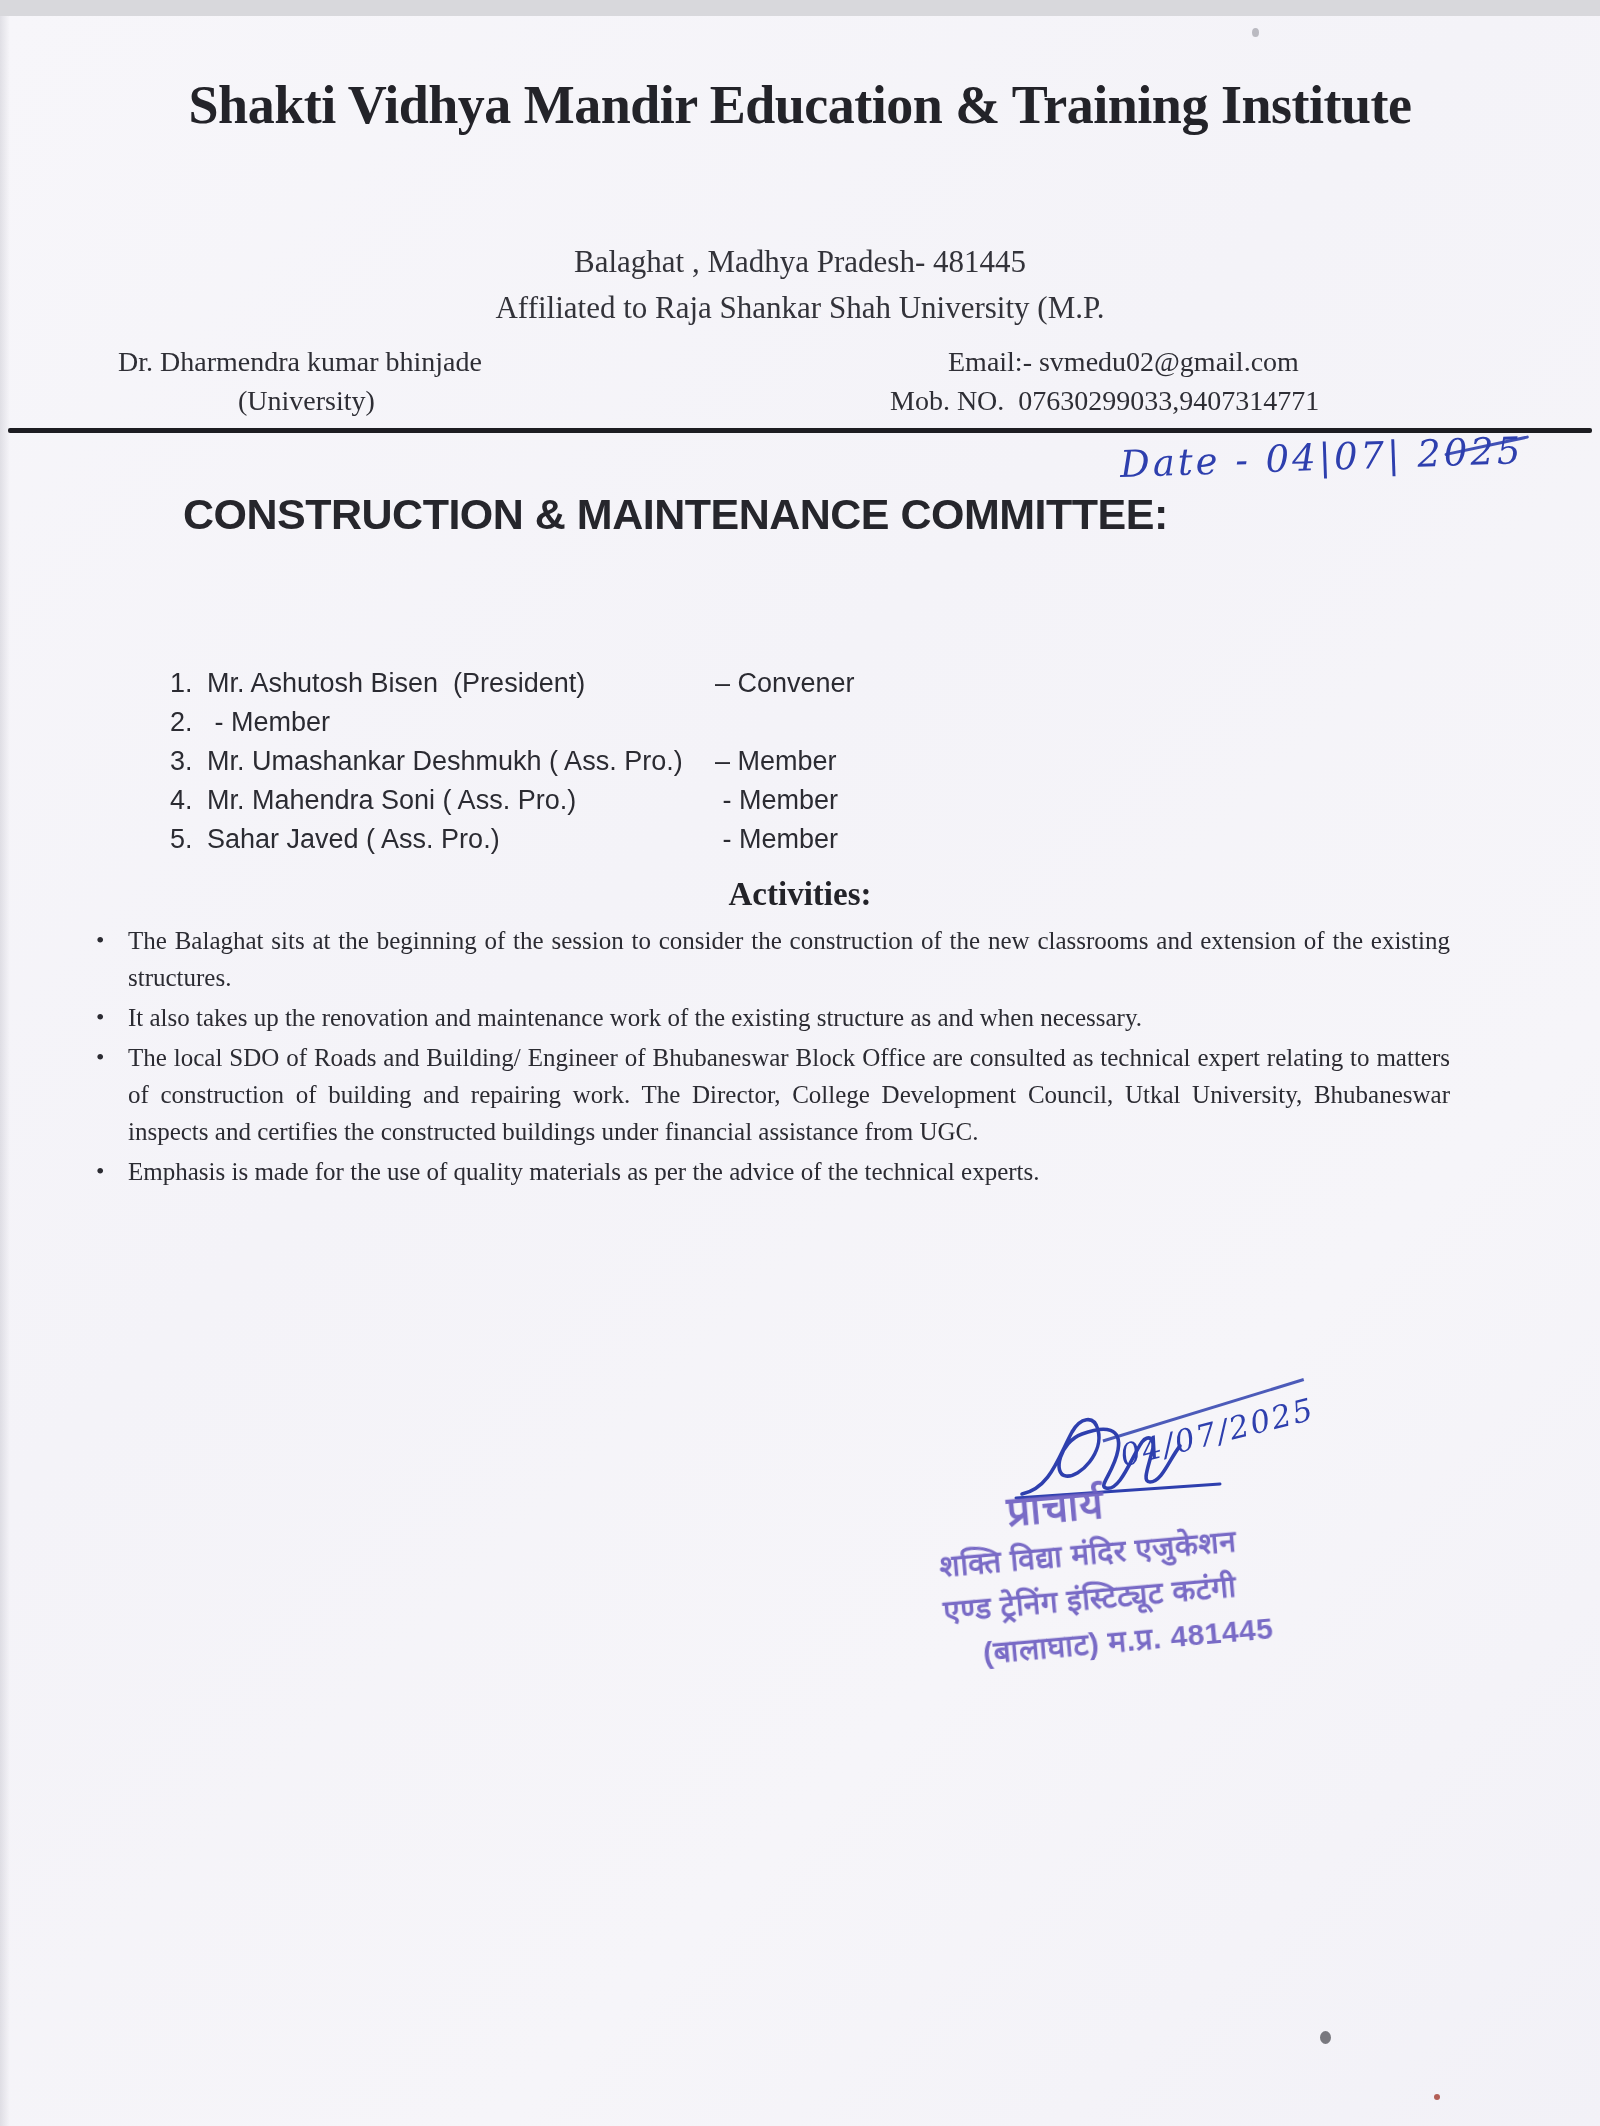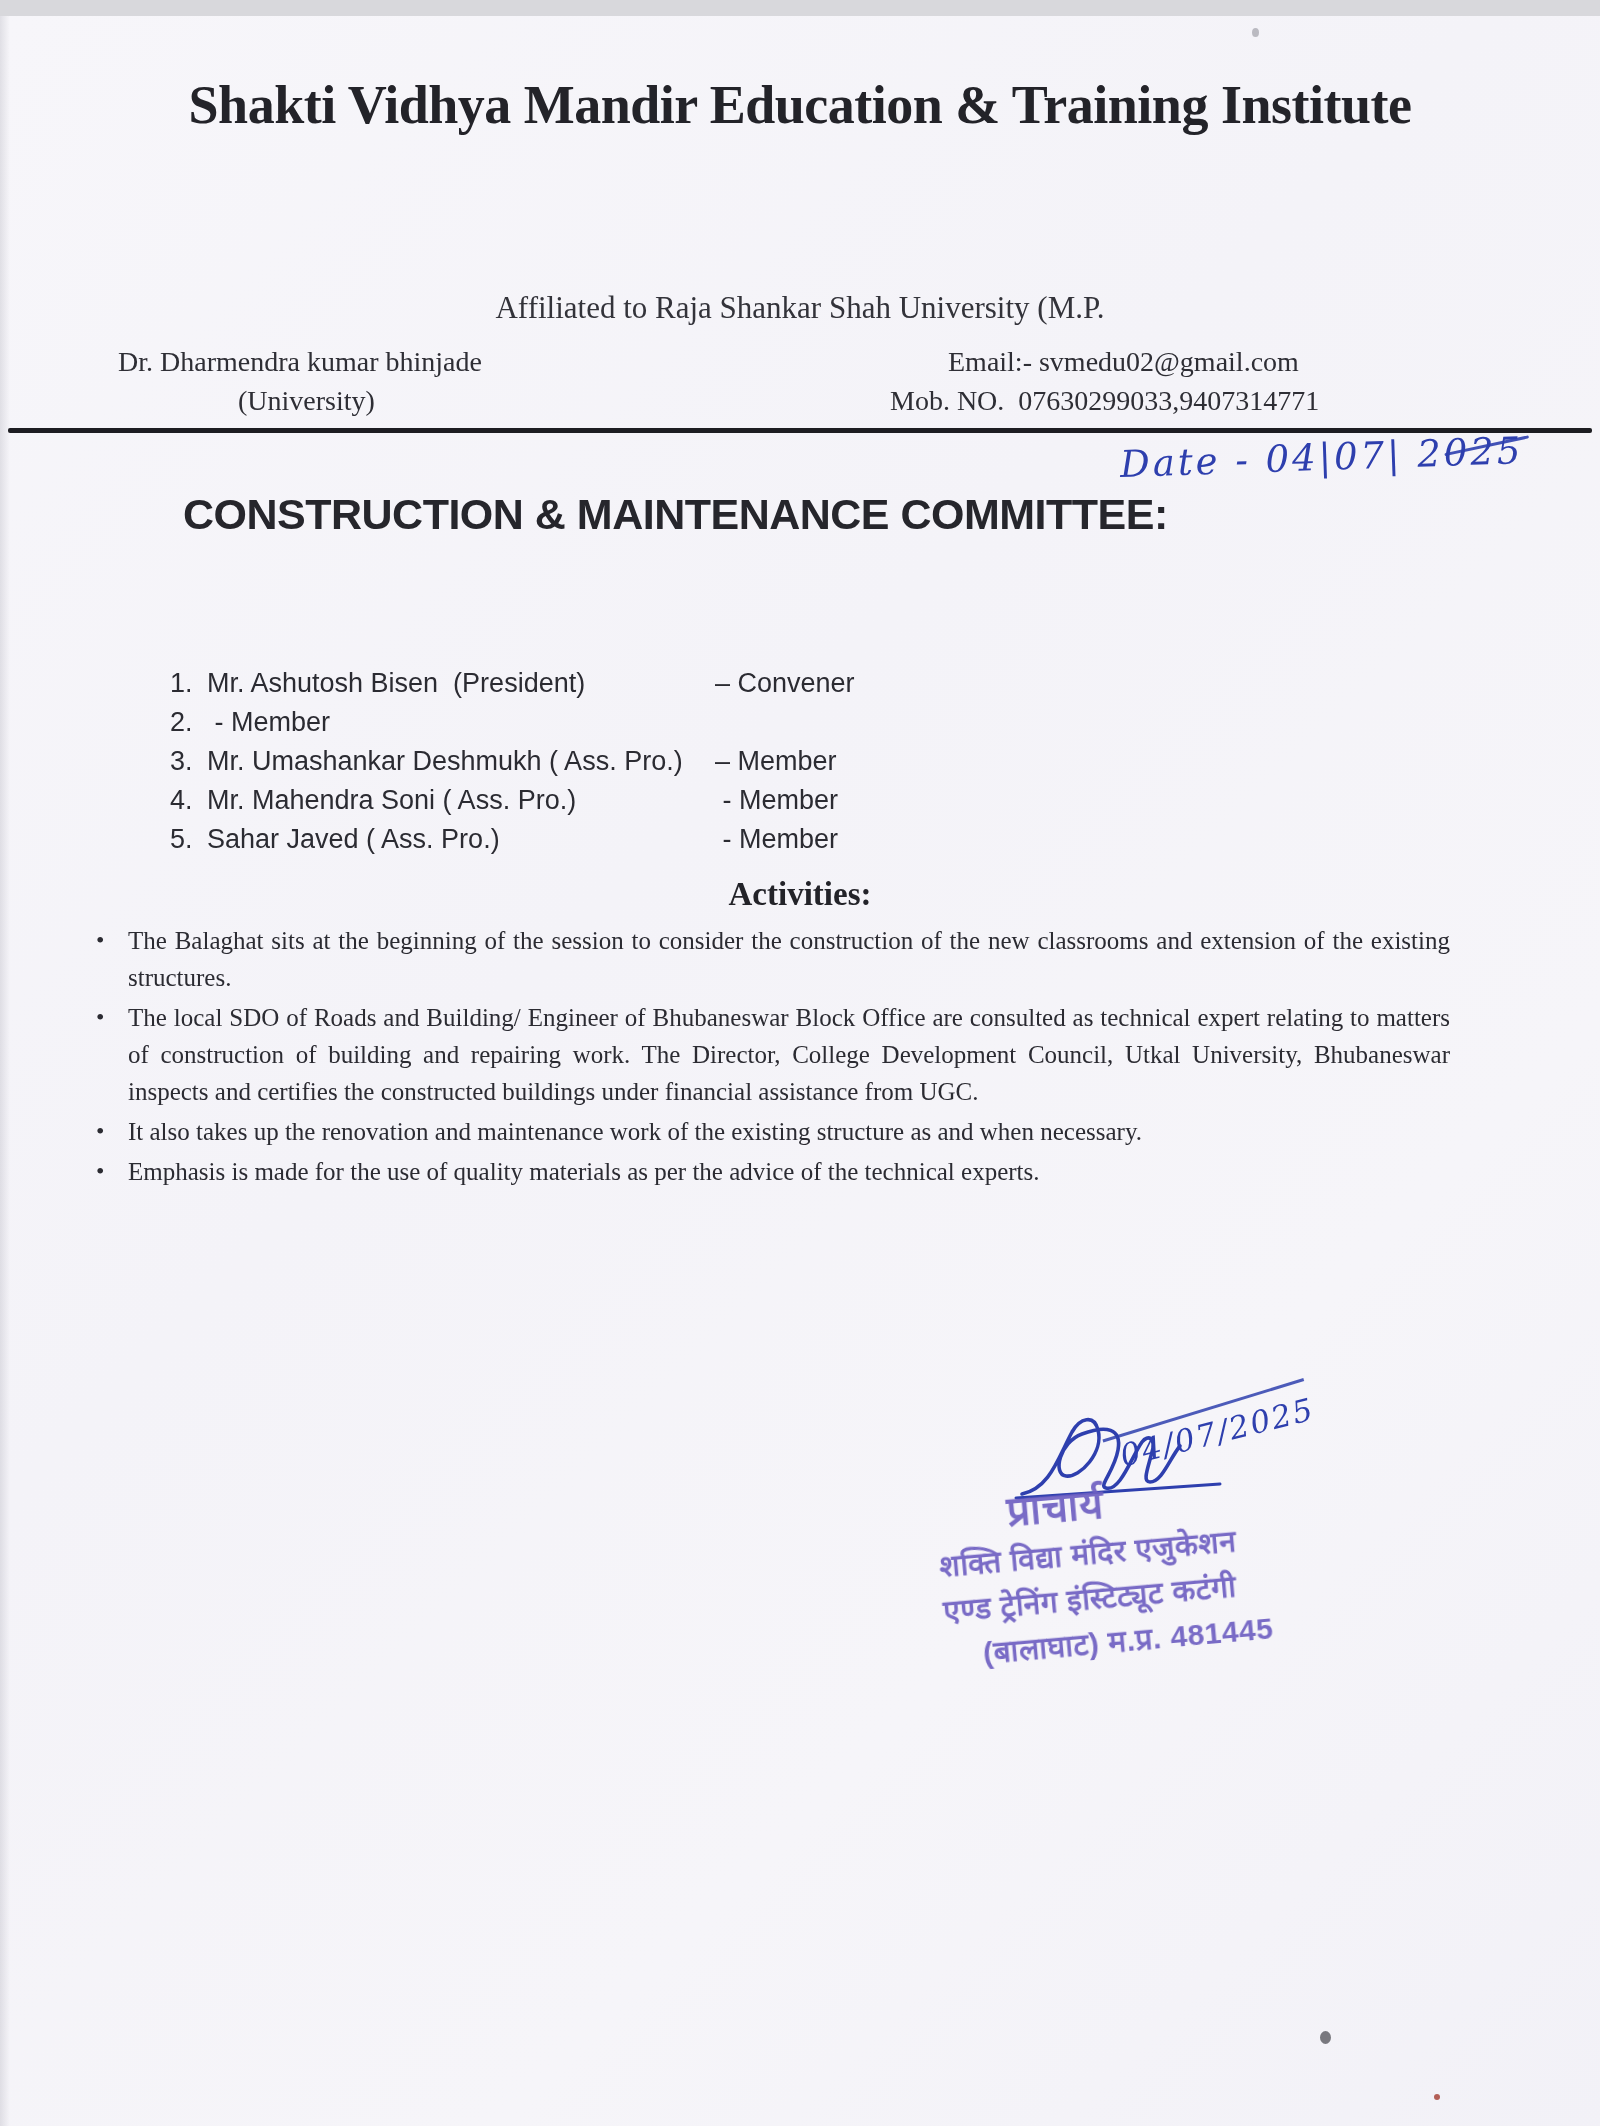--- a/index.html
+++ b/index.html
@@ -127,20 +127,21 @@
     position:absolute;left:0;top:0;width:10px;height:100%;
     background:linear-gradient(90deg,rgba(120,120,135,.18),rgba(120,120,135,0));
   }
 </style>
 </head>
 <body>
 
 <div class="page">
 
   <div class="h1">Shakti Vidhya Mandir Education &amp; Training Institute</div>
+  <div class="addr">Balaghat , Madhya Pradesh- 481445</div>
   <div class="affil">Affiliated to Raja Shankar Shah University (M.P.</div>
 
   <div class="principal-name">Dr. Dharmendra kumar bhinjade</div>
   <div class="principal-title">(University)</div>
   <div class="email-line">Email:- svmedu02@gmail.com</div>
   <div class="mobile-line">Mob. NO.  07630299033,9407314771</div>
 
   <div class="rule"></div>
 
   <div class="date-note">Date - 04|07| 2025</div>
@@ -177,23 +178,23 @@
         <span class="m-name">Sahar Javed ( Ass. Pro.)</span>
         <span class="m-role"> - Member</span>
       </div>
     </div>
 
   <div class="act-heading">Activities:</div>
   <ul class="activities">
 
       <li>The Balaghat sits at the beginning of the session to consider the construction of the new classrooms and extension of the existing structures.</li>
 
+      <li>It also takes up the renovation and maintenance work of the existing structure as and when necessary.</li>
+
       <li>The local SDO of Roads and Building/ Engineer of Bhubaneswar Block Office are consulted as technical expert relating to matters of construction of building and repairing work. The Director, College Development Council, Utkal University, Bhubaneswar inspects and certifies the constructed buildings under financial assistance from UGC.</li>
-
-      <li>It also takes up the renovation and maintenance work of the existing structure as and when necessary.</li>
 
       <li>Emphasis is made for the use of quality materials as per the advice of the technical experts.</li>
     </ul>
 
   <svg class="sig-svg" width="330" height="120" viewBox="0 0 330 120">
     <path d="M12 96 C 40 90, 48 60, 62 34 C 70 20, 84 16, 88 32 C 94 54, 70 80, 56 78 C 42 76, 50 44, 72 36 C 96 27, 112 30, 108 52 C 104 74, 88 88, 96 90 C 110 94, 122 58, 132 44 C 138 36, 146 40, 142 54 C 138 70, 132 84, 140 84 C 152 84, 160 60, 170 48" fill="none" stroke="#2e3fae" stroke-width="3.6" stroke-linecap="round"></path>
     <path d="M6 100 L 210 86" fill="none" stroke="#2e3fae" stroke-width="3" stroke-linecap="round"></path>
   </svg>
   <div class="sig-date">04/07/2025</div>
 

